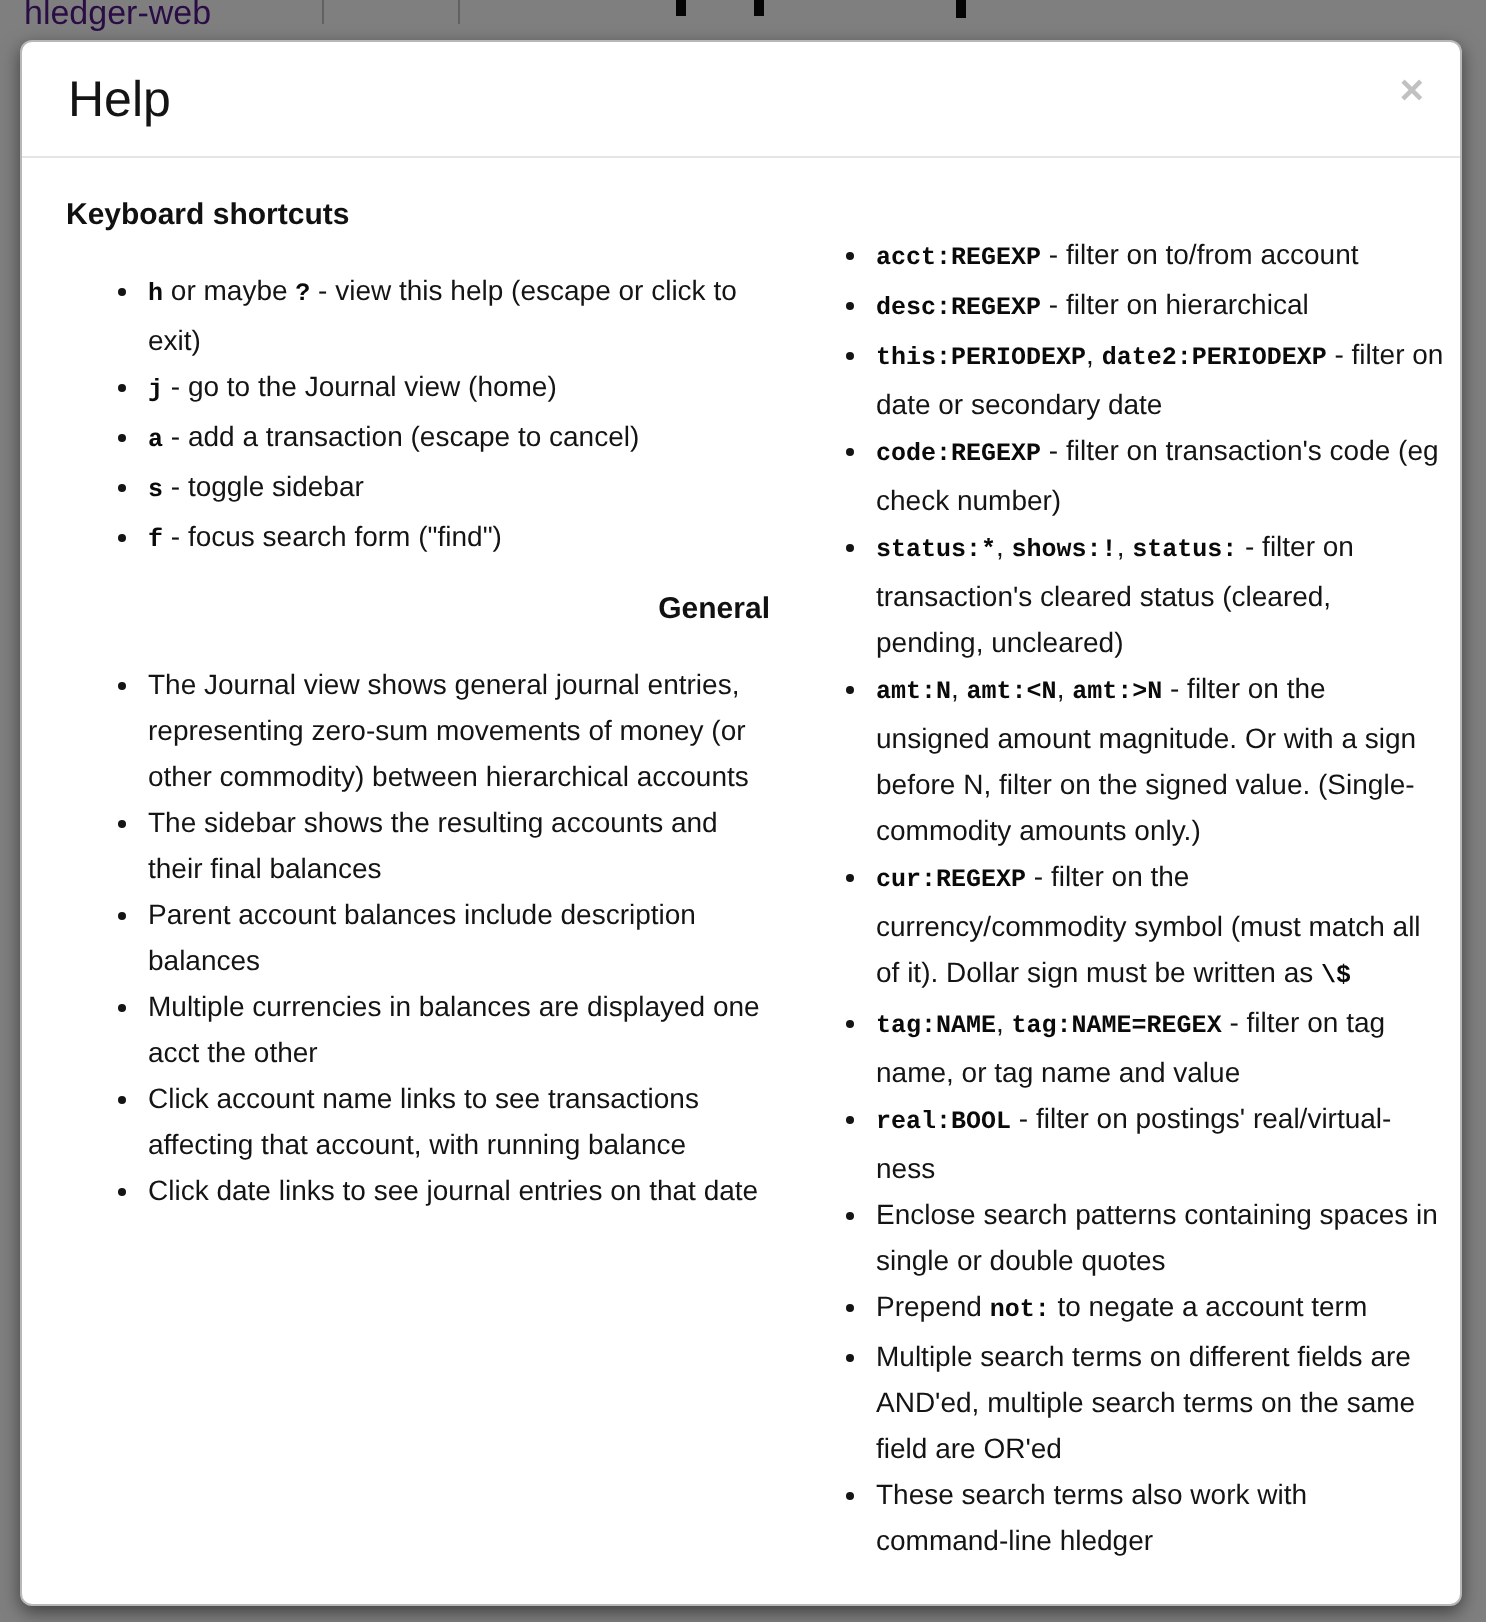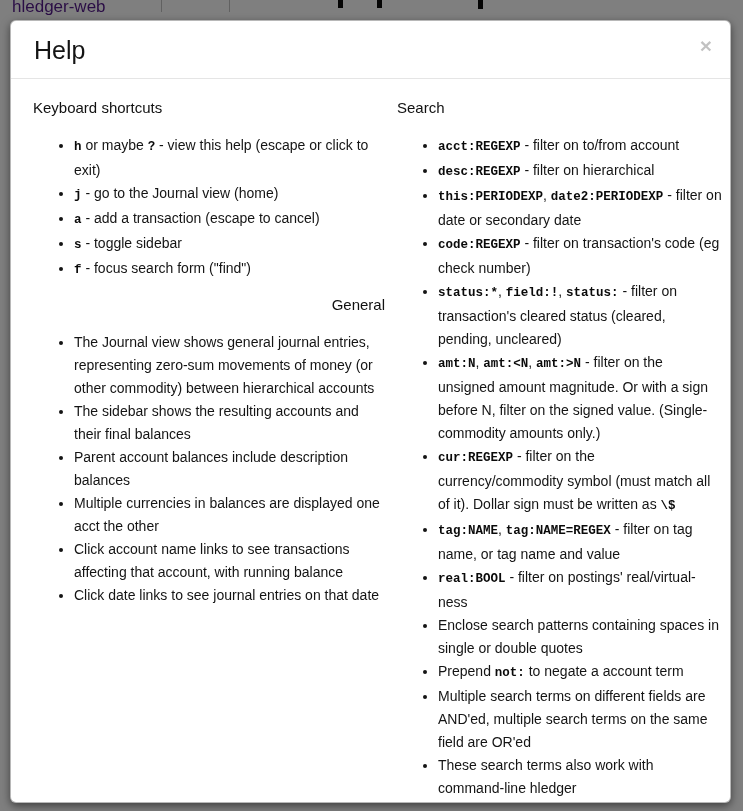--- a/index.html
+++ b/index.html
@@ -48,21 +48,21 @@
     cursor:pointer;padding:0;font-family:"Liberation Sans",sans-serif;
   }
   .modal-body{
     display:flex;column-gap:12px;
     padding:20px 8px 30px 22px;box-sizing:border-box;
   }
   .col-left{width:352px;flex:0 0 auto;}
   .col-right{width:325px;flex:0 0 auto;}
 
   .modal-body h4{
-    margin:0;font-size:15px;line-height:18px;font-weight:400;color:#111;
+    margin:0;font-size:15px;line-height:18px;font-weight:700;color:#111;
   }
   .modal-body h4 + ul{margin-top:17px;}
   .modal-body h4.follow{margin-top:13px;text-align:right;}
   .modal-body ul{
     margin:17px 0 14px;padding-left:41px;
   }
   .modal-body li{
     font-size:14px;line-height:23px;color:#141414;
     list-style-type:disc;
   }
@@ -105,27 +105,26 @@
         <ul>
           <li><span>The Journal view shows general journal entries, representing zero-sum movements of money (or other commodity) between hierarchical accounts</span></li>
           <li><span>The sidebar shows the resulting accounts and their final balances</span></li>
           <li><span>Parent account balances include description balances</span></li>
           <li><span>Multiple currencies in balances are displayed one acct the other</span></li>
           <li><span>Click account name links to see transactions affecting that account, with running balance</span></li>
           <li><span>Click date links to see journal entries on that date</span></li>
         </ul>
       </div>
     <div class="col-right">
-        <h4>Search</h4>
         <ul>
           <li><code>acct:REGEXP</code><span> - filter on to/from account</span></li>
           <li><code>desc:REGEXP</code><span> - filter on hierarchical</span></li>
           <li><code>this:PERIODEXP</code><span>, </span><code>date2:PERIODEXP</code><span> - filter on date or secondary date</span></li>
           <li><code>code:REGEXP</code><span> - filter on transaction's code (eg check number)</span></li>
-          <li><code>status:*</code><span>, </span><code>field:!</code><span>, </span><code>status:</code><span> - filter on transaction's cleared status (cleared, pending, uncleared)</span></li>
+          <li><code>status:*</code><span>, </span><code>shows:!</code><span>, </span><code>status:</code><span> - filter on transaction's cleared status (cleared, pending, uncleared)</span></li>
           <li><code>amt:N</code><span>, </span><code>amt:&lt;N</code><span>, </span><code>amt:&gt;N</code><span> - filter on the unsigned amount magnitude. Or with a sign before N, filter on the signed value. (Single-commodity amounts only.)</span></li>
           <li><code>cur:REGEXP</code><span> - filter on the currency/commodity symbol (must match all of it). Dollar sign must be written as </span><code>\$</code></li>
           <li><code>tag:NAME</code><span>, </span><code>tag:NAME=REGEX</code><span> - filter on tag name, or tag name and value</span></li>
           <li><code>real:BOOL</code><span> - filter on postings' real/virtual-ness</span></li>
           <li><span>Enclose search patterns containing spaces in single or double quotes</span></li>
           <li><span>Prepend </span><code>not:</code><span> to negate a account term</span></li>
           <li><span>Multiple search terms on different fields are AND'ed, multiple search terms on the same field are OR'ed</span></li>
           <li><span>These search terms also work with command-line hledger</span></li>
         </ul>
       </div>

